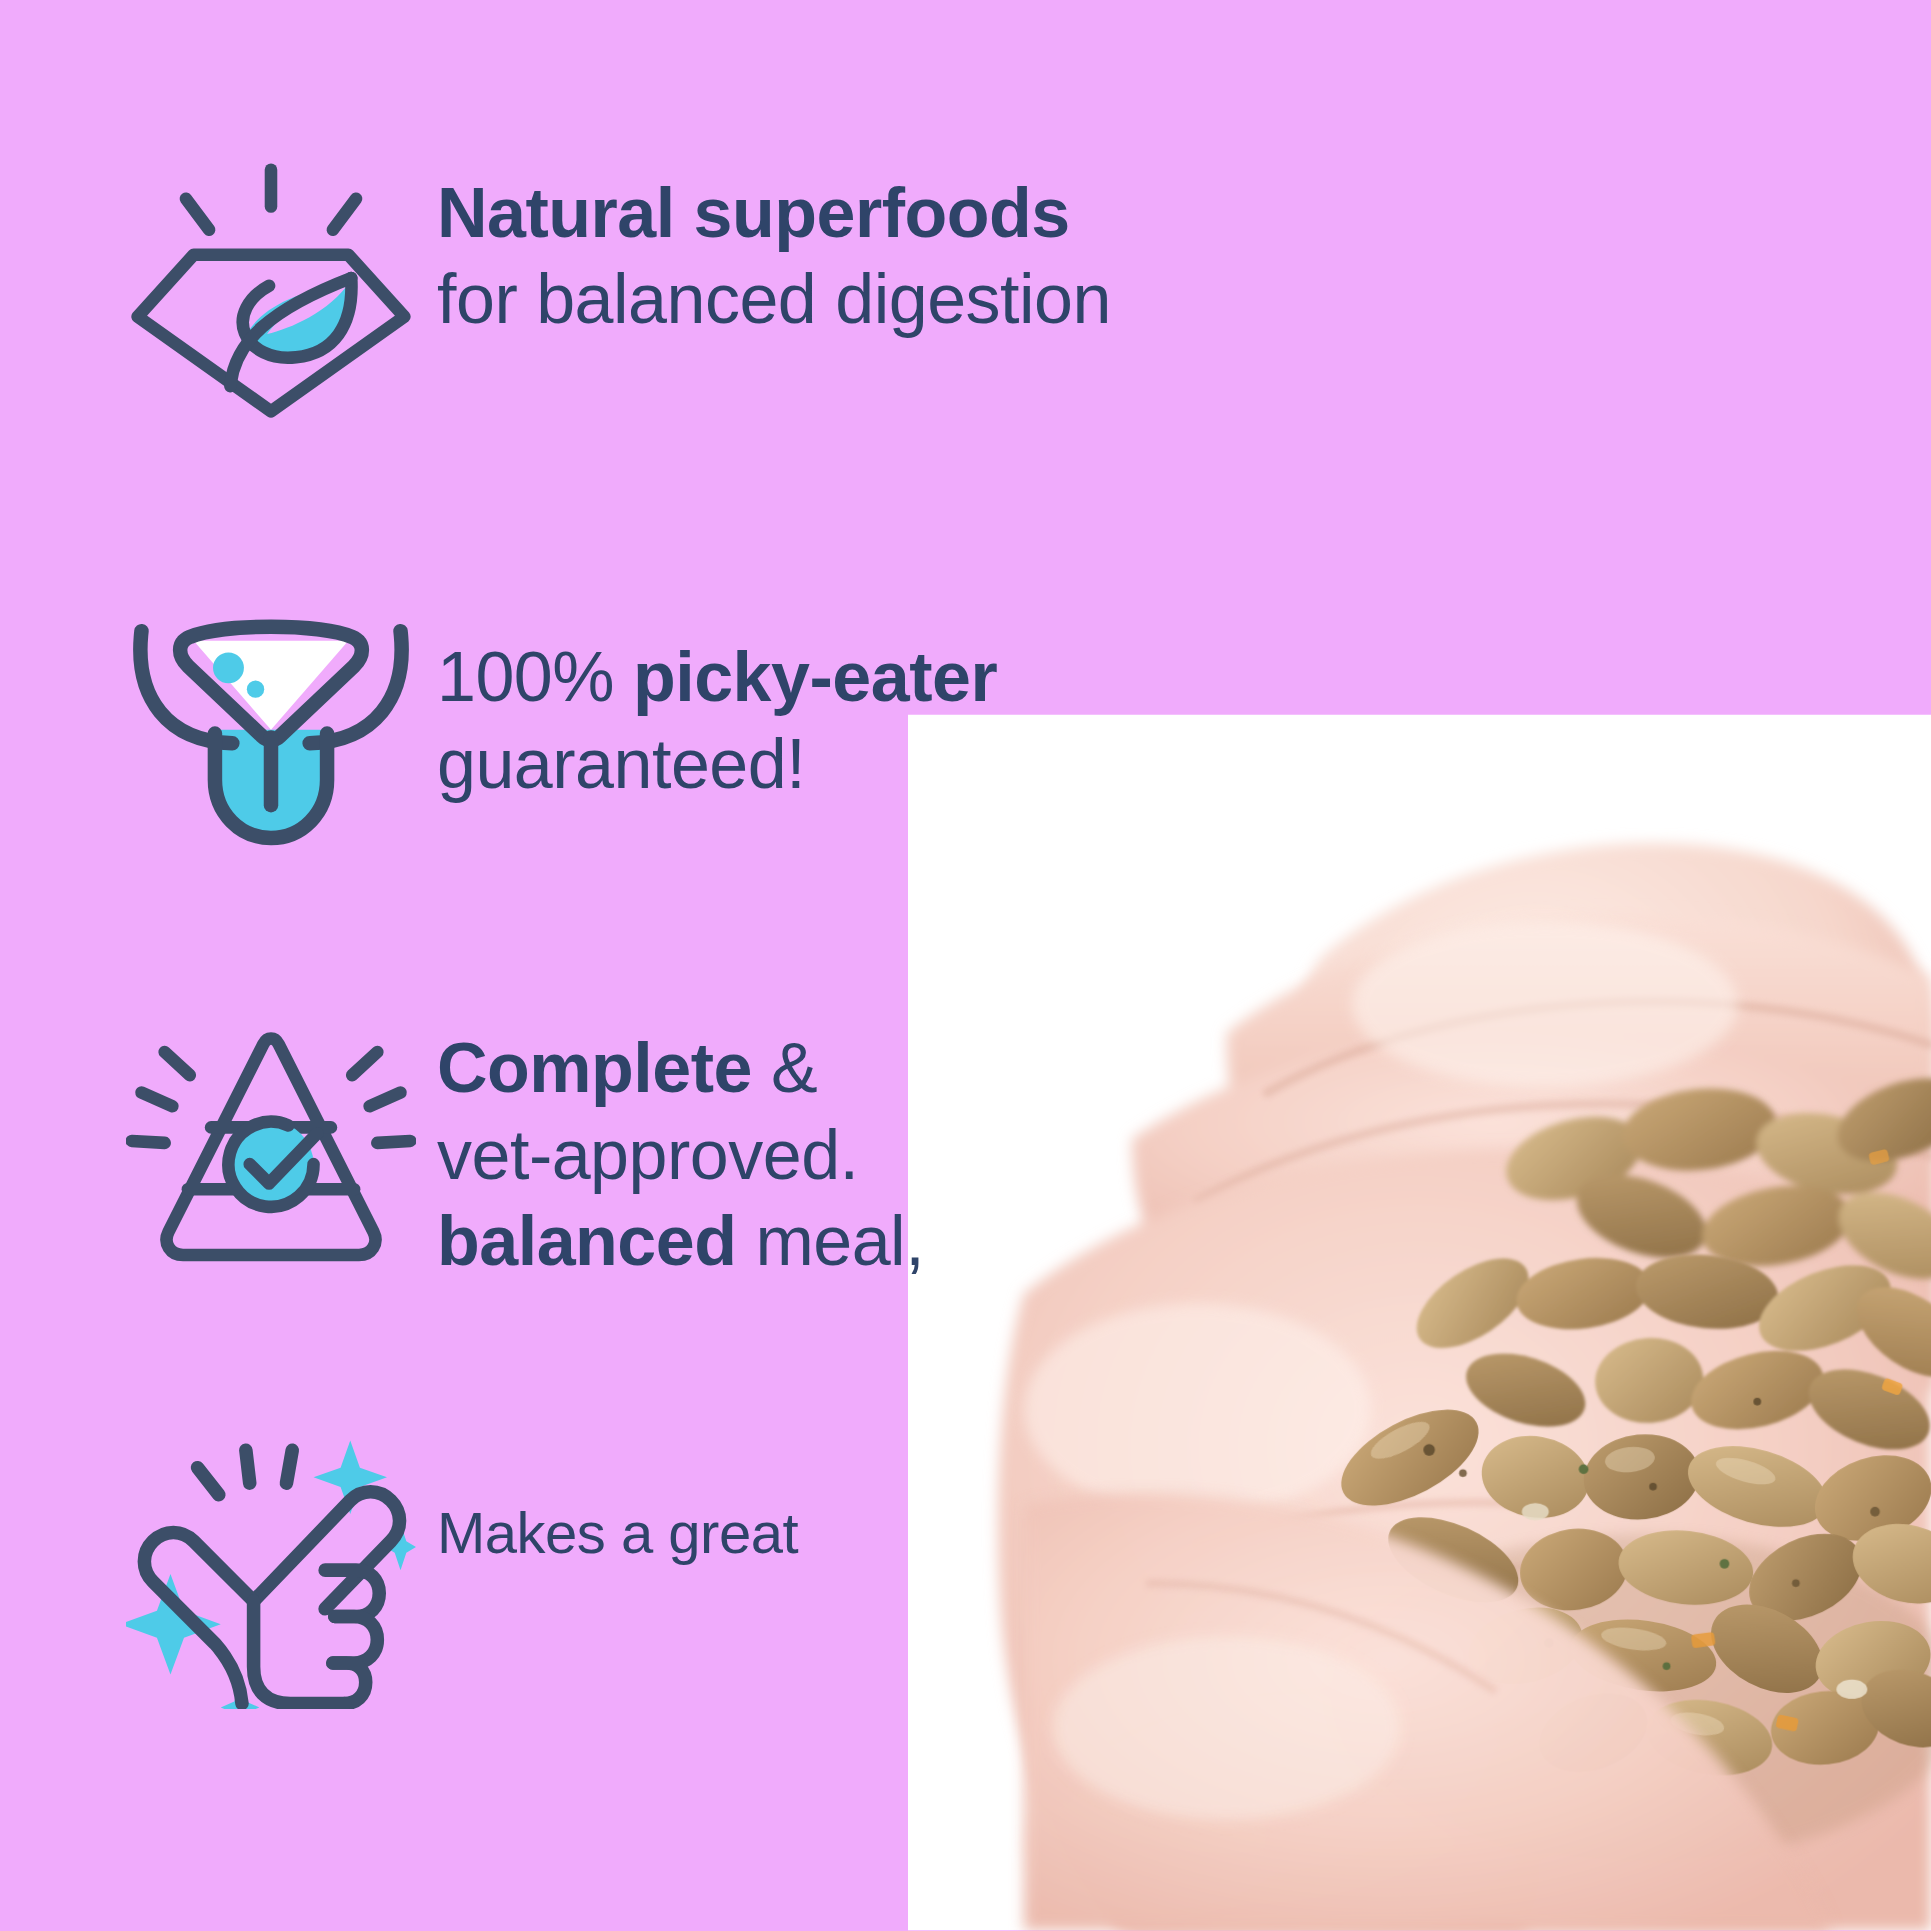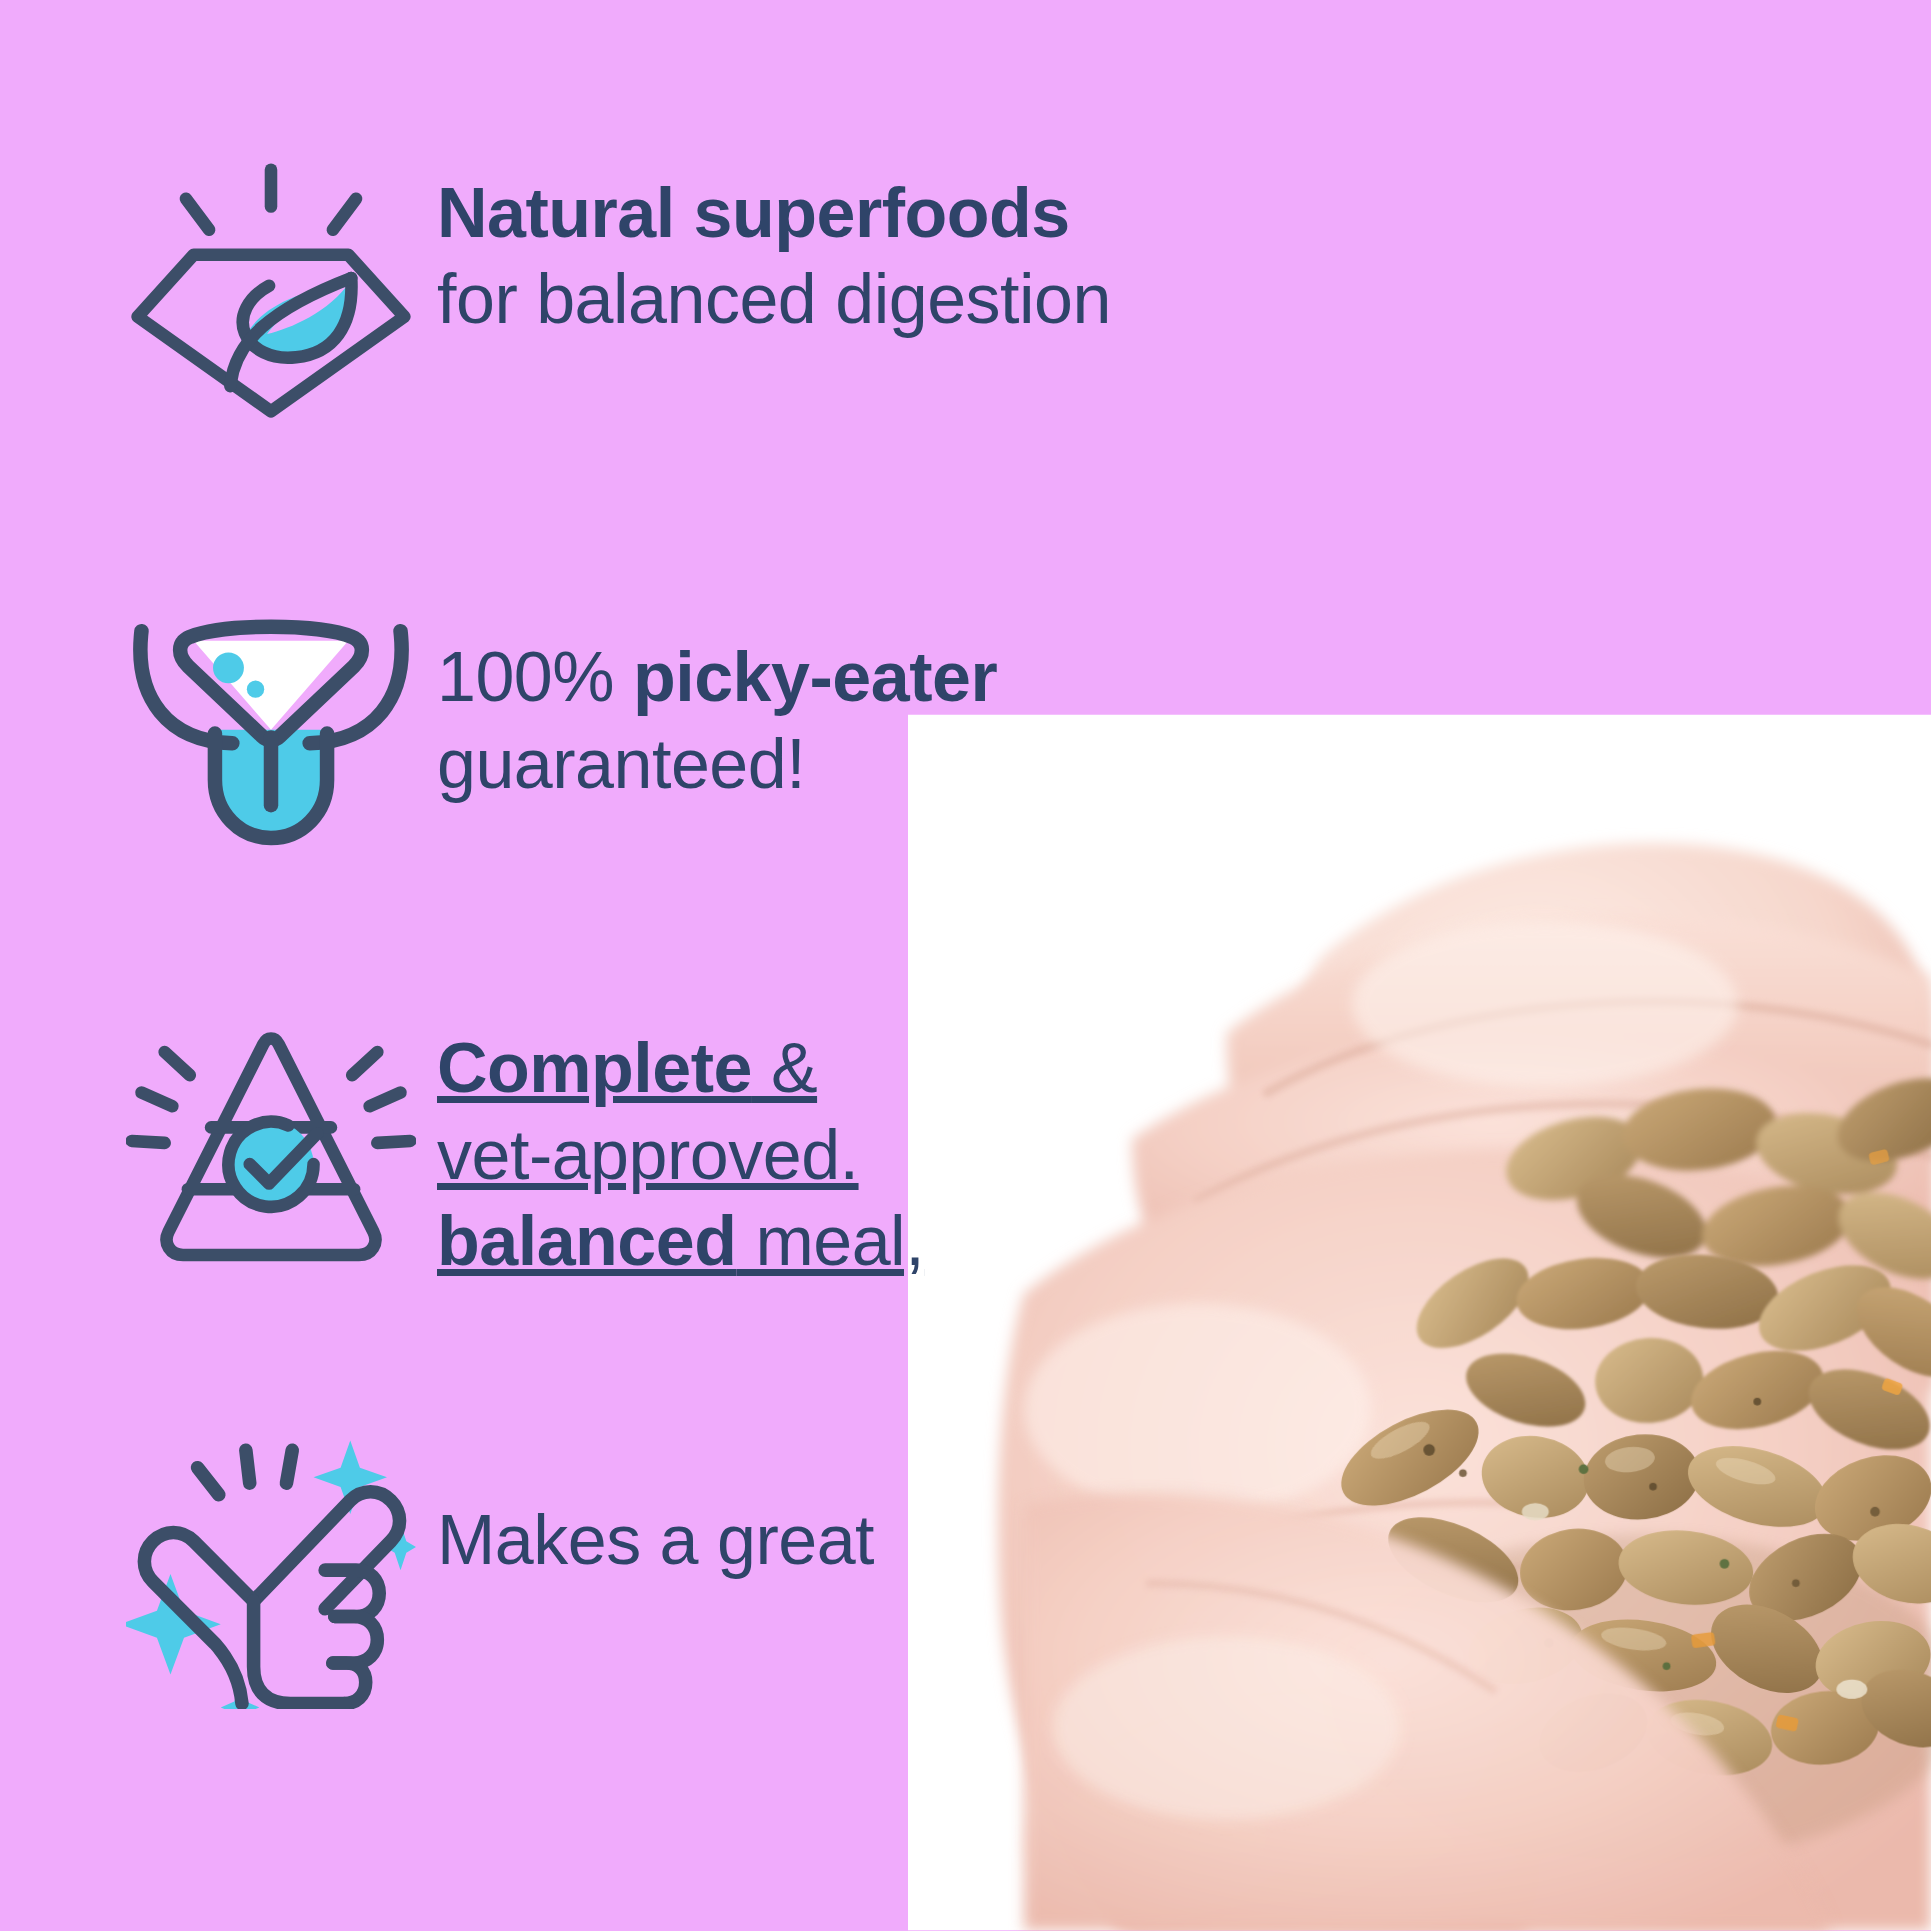--- a/index.html
+++ b/index.html
@@ -54,25 +54,25 @@
   #row-1 { left: 126px; top: 162px; }
   #row-1 .feature-icon { width: 290px; height: 256px; margin-right: 0px; }
   #row-1 .feature-text { font-size: 70px; line-height: 1.24; margin-left: 21px; margin-top: 7.7px; }
 
   #row-2 { left: 126px; top: 606px; }
   #row-2 .feature-icon { width: 290px; height: 246px; }
   #row-2 .feature-text { font-size: 70px; line-height: 1.24; margin-left: 21px; margin-top: 28px; }
 
   #row-3 { left: 126px; top: 1023px; }
   #row-3 .feature-icon { width: 290px; height: 246px; }
-  #row-3 .feature-text { font-size: 70px; line-height: 1.24; margin-left: 21px; margin-top: 1.9px; text-decoration: underline; }
+  #row-3 .feature-text { font-size: 70px; line-height: 1.24; margin-left: 21px; margin-top: 1.9px; }
 
   #row-4 { left: 126px; top: 1429px; }
   #row-4 .feature-icon { width: 290px; height: 280px; }
-  #row-4 .feature-text { font-size: 70px; line-height: 1.24; margin-left: 21px; margin-top: 68px; }
+  #row-4 .feature-text { font-size: 58px; line-height: 1.24; margin-left: 21px; margin-top: 68px; }
 
   
   #photo {
     position: absolute;
     right: 0;
     bottom: 0;
     width: 1023px;
     height: 1217px;
     z-index: 1;
     overflow: hidden;

